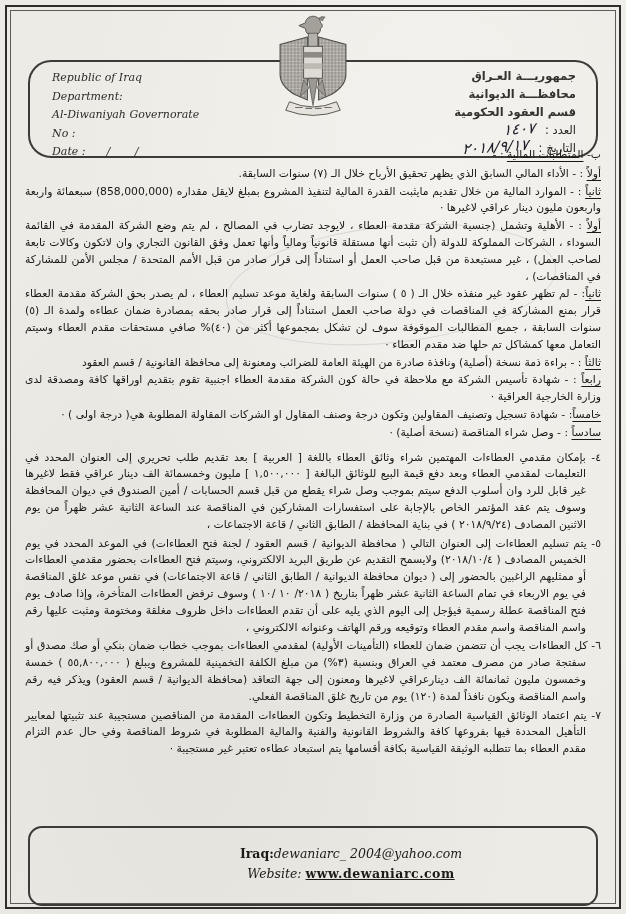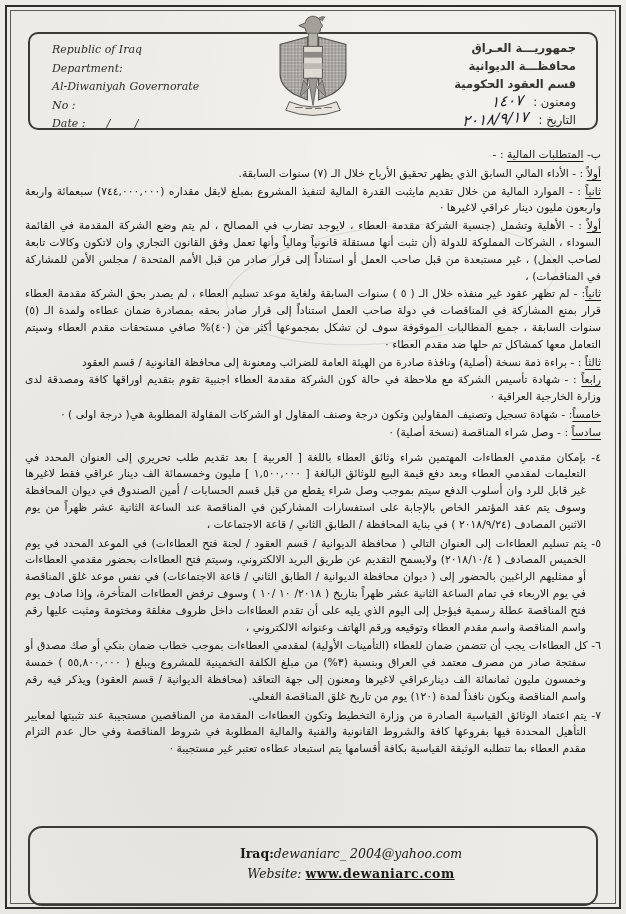--- a/index.html
+++ b/index.html
@@ -10,22 +10,22 @@
       radial-gradient(ellipse at 30% 80%, rgba(120,120,115,0.08), rgba(0,0,0,0) 55%),
       #edebe5;
     font-family:"DejaVu Sans", sans-serif;
     overflow:hidden;
   }
   .frame-outer { position:absolute; inset:5px;  border:2px solid #2f2e2c; pointer-events:none; }
   .frame-inner { position:absolute; inset:10px; border:1px solid #5d5b57; pointer-events:none; }
 
   
   .header-box {
-    position:absolute; left:28px; top:32px; width:566px; height:94px;
-    border:2px solid #3c3b38; border-radius:10px;
+    position:absolute; left:28px; top:60px; width:566px; height:94px;
+    border:2px solid #3c3b38; border-radius:23px;
   }
   .header-en {
     position:absolute; left:22px; top:7px;
     font-family:"DejaVu Serif", serif; font-style:italic;
     font-size:11px; color:#2d2c2a; line-height:18.5px; white-space:nowrap;
   }
   .pre { white-space:pre; }
   .header-ar {
     position:absolute; right:20px; top:5px; direction:rtl; text-align:right;
     font-size:11.5px; color:#23221f; line-height:18px; white-space:nowrap;
@@ -82,21 +82,21 @@
       <div>Republic of Iraq</div>
       <div>Department:</div>
       <div>Al-Diwaniyah Governorate</div>
       <div>No :</div>
       <div><span>Date :</span><span class="pre">      /       /</span></div>
     </div>
     <div class="header-ar">
       <div class="ar-cal">جمهوريـــة العـراق</div>
       <div class="ar-cal">محافظـــة الديوانية</div>
       <div class="ar-cal">قسم العقود الحكومية</div>
-      <div><span>ومعنون :</span> <span class="hand">١٤٠٧</span></div>
+      <div><span>العدد :</span> <span class="hand">١٤٠٧</span></div>
       <div><span>التاريخ :</span> <span class="hand">٢٠١٨/٩/١٧</span></div>
     </div>
   </div>
 
   <svg class="emblem" width="94" height="106" viewBox="0 0 100 112">
     <defs>
       <pattern id="hx" width="3.6" height="3.6" patternUnits="userSpaceOnUse">
         <rect width="3.6" height="3.6" fill="#c9c6c0"></rect>
         <path d="M0 0H3.6 M0 1.8H3.6 M1.8 0V3.6" stroke="#6f6d68" stroke-width="0.55"></path>
       </pattern>
@@ -114,21 +114,21 @@
     <path d="M60 70 L64 88 L54 78 Z" fill="#9b9893" stroke="#53514c" stroke-width="0.7"></path>
     <path d="M25 93 q25 11 50 0 l4 9 q-29 11 -58 0 z" fill="#e6e3dd" stroke="#53514c" stroke-width="1"></path>
     <path d="M31 99 h8 M42 100 h7 M52 100 h7 M62 99 h8" stroke="#6f6d68" stroke-width="1.1"></path>
   </svg>
 
   <div class="stamp"></div>
 
   <div class="body-text">
     <p class="sec-title"><span>ب- </span><span class="u">المتطلبات المالية</span><span> : -</span></p>
     <p class="item"><span class="u">أولاً</span><span> : - الأداء المالي السابق الذي يظهر تحقيق الأرباح خلال الـ (٧) سنوات السابقة.</span></p>
-    <p class="item"><span class="u">ثانياً</span><span> : -  الموارد المالية من خلال تقديم مايثبت القدرة المالية لتنفيذ المشروع بمبلغ لايقل مقداره (٧٤٤,٠٠٠,٠٠٠) سبعمائة واربعة واربعون مليون دينار عراقي لاغيرها ·</span></p>
+    <p class="item"><span class="u">ثانياً</span><span> : -  الموارد المالية من خلال تقديم مايثبت القدرة المالية لتنفيذ المشروع بمبلغ لايقل مقداره (858,000,000) سبعمائة واربعة واربعون مليون دينار عراقي لاغيرها ·</span></p>
 
     <p class="item"><span class="u">أولاً</span><span> : - الأهلية وتشمل (جنسية الشركة مقدمة العطاء ، لايوجد تضارب في المصالح ، لم يتم وضع الشركة المقدمة في القائمة السوداء ، الشركات المملوكة للدولة (أن تثبت أنها مستقلة قانونياً ومالياً وأنها تعمل وفق القانون التجاري وان لاتكون وكالات تابعة لصاحب العمل) ، غير مستبعدة من قبل صاحب العمل أو استناداً إلى قرار صادر من قبل الأمم المتحدة / مجلس الأمن للمشاركة في المناقصات) ،</span></p>
     <p class="item"><span class="u">ثانياً</span><span>: - لم تظهر عقود غير منفذه خلال الـ ( ٥ ) سنوات السابقة ولغاية موعد تسليم العطاء ، لم يصدر بحق الشركة مقدمة العطاء قرار بمنع المشاركة في المناقصات في دولة صاحب العمل استناداً إلى قرار صادر بحقه بمصادرة ضمان عطاءه ولمدة الـ (٥) سنوات السابقة ، جميع المطالبات الموقوفة سوف لن تشكل بمجموعها أكثر من (٤٠)% صافي مستحقات مقدم العطاء وسيتم التعامل معها كمشاكل تم حلها ضد مقدم العطاء ·</span></p>
     <p class="item"><span class="u">ثالثاً</span><span> : - براءة ذمة نسخة (أصلية) ونافذة صادرة من الهيئة العامة للضرائب ومعنونة إلى محافظة القانونية / قسم العقود</span></p>
     <p class="item"><span class="u">رابعاً</span><span> : - شهادة تأسيس الشركة مع ملاحظة في حالة كون الشركة مقدمة العطاء اجنبية تقوم بتقديم اوراقها كافة ومصدقة لدى وزارة الخارجية العراقية ·</span></p>
     <p class="item"><span class="u">خامساً</span><span>: - شهادة تسجيل وتصنيف المقاولين وتكون درجة وصنف المقاول او الشركات المقاولة المطلوبة هي( درجة اولى ) ·</span></p>
     <p class="item"><span class="u">سادساً</span><span> : -  وصل شراء المناقصة (نسخة أصلية) ·</span></p>
 
     <p class="num-item first-num"><span>٤-</span><span> بإمكان مقدمي العطاءات المهتمين شراء وثائق العطاء باللغة [ العربية ] بعد تقديم طلب تحريري إلى العنوان المحدد في التعليمات لمقدمي العطاء وبعد دفع قيمة البيع للوثائق البالغة [ ١,٥٠٠,٠٠٠ ] مليون وخمسمائة الف دينار عراقي فقط لاغيرها غير قابل للرد وان أسلوب الدفع سيتم بموجب وصل شراء يقطع من قبل قسم الحسابات / أمين الصندوق في ديوان المحافظة وسوف يتم عقد المؤتمر الخاص بالإجابة على استفسارات المشاركين في المناقصة عند الساعة الثانية عشر ظهراً من يوم الاثنين المصادف (٢٠١٨/٩/٢٤ ) في بناية المحافظة / الطابق الثاني / قاعة الاجتماعات ،</span></p>
     <p class="num-item"><span>٥-</span><span> يتم تسليم العطاءات إلى العنوان التالي ( محافظة الديوانية / قسم العقود / لجنة فتح العطاءات) في الموعد المحدد في يوم الخميس المصادف ( ٢٠١٨/١٠/٤) ولايسمح التقديم عن طريق البريد الالكتروني، وسيتم فتح العطاءات بحضور مقدمي العطاءات أو ممثليهم الراغبين بالحضور إلى ( ديوان محافظة الديوانية / الطابق الثاني / قاعة الاجتماعات) في نفس موعد غلق المناقصة في يوم الاربعاء في تمام الساعة الثانية عشر ظهراً بتاريخ ( ٢٠١٨/ ١٠ /١٠ ) وسوف ترفض العطاءات المتأخرة، وإذا صادف يوم فتح المناقصة عطلة رسمية فيؤجل إلى اليوم الذي يليه على أن تقدم العطاءات داخل ظروف مغلقة ومختومة ومثبت عليها رقم واسم المناقصة واسم مقدم العطاء وتوقيعه ورقم الهاتف وعنوانه الالكتروني ،</span></p>

